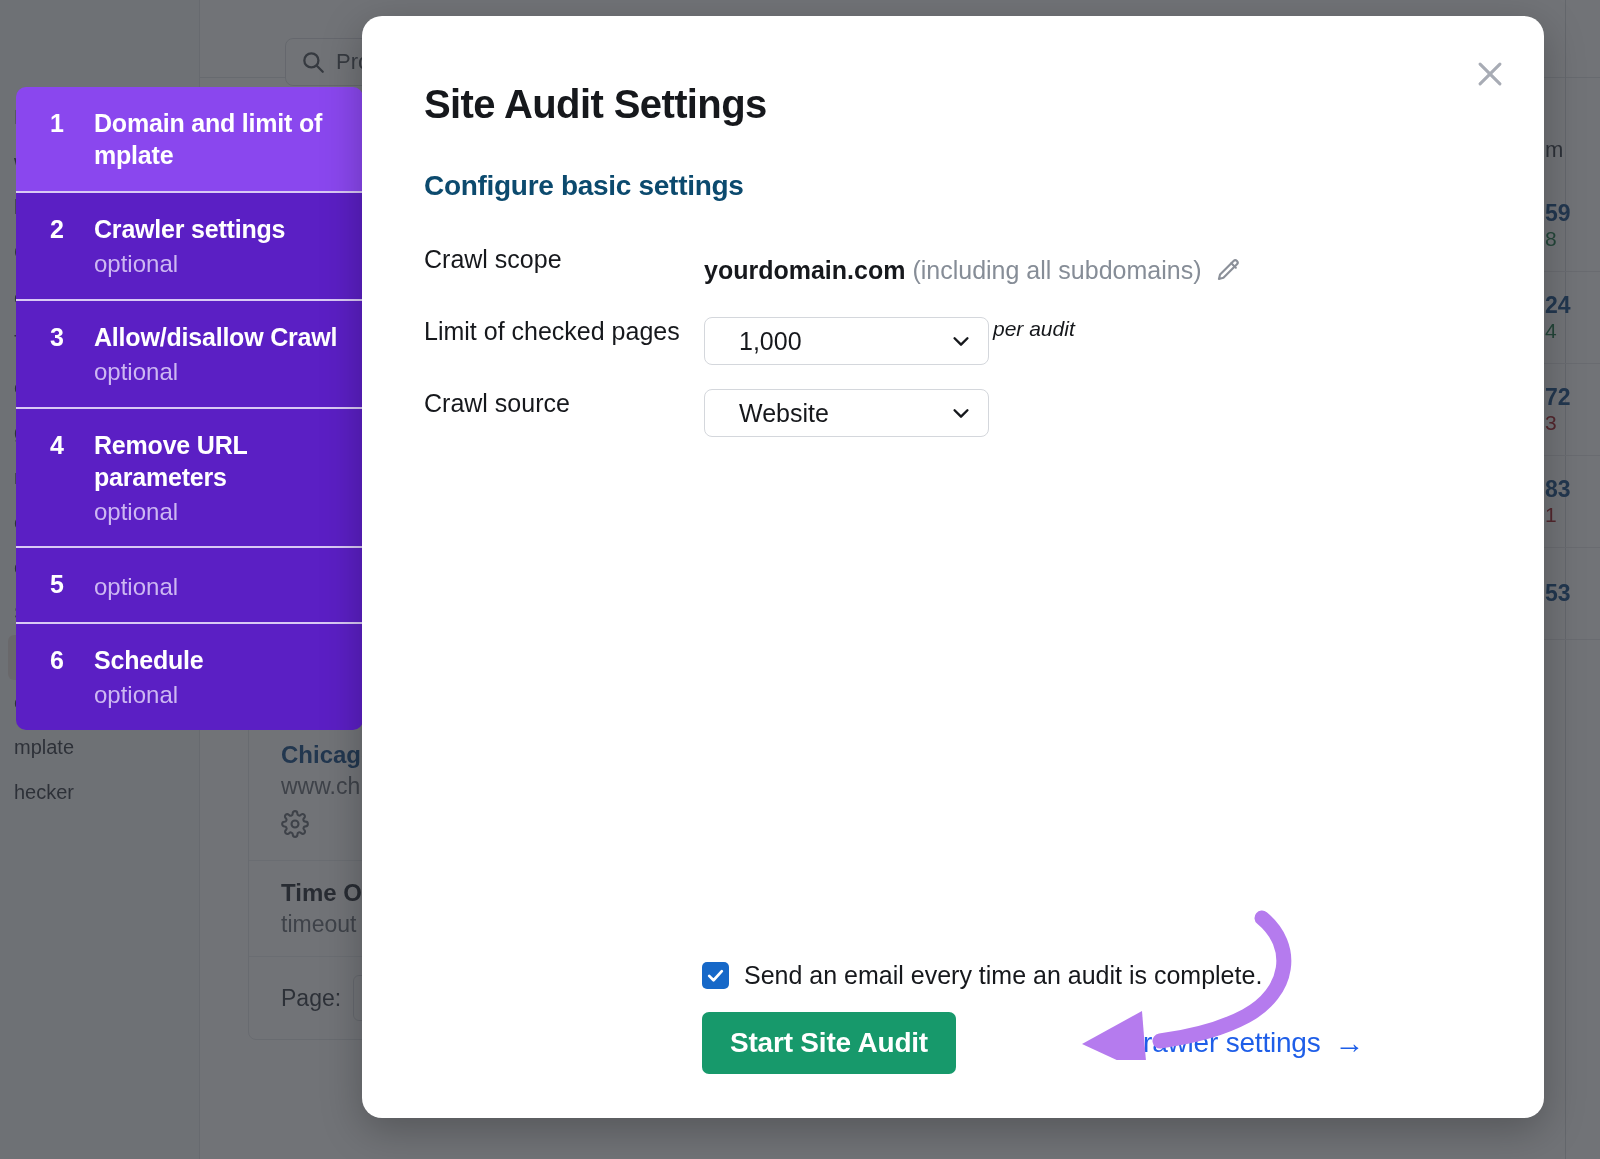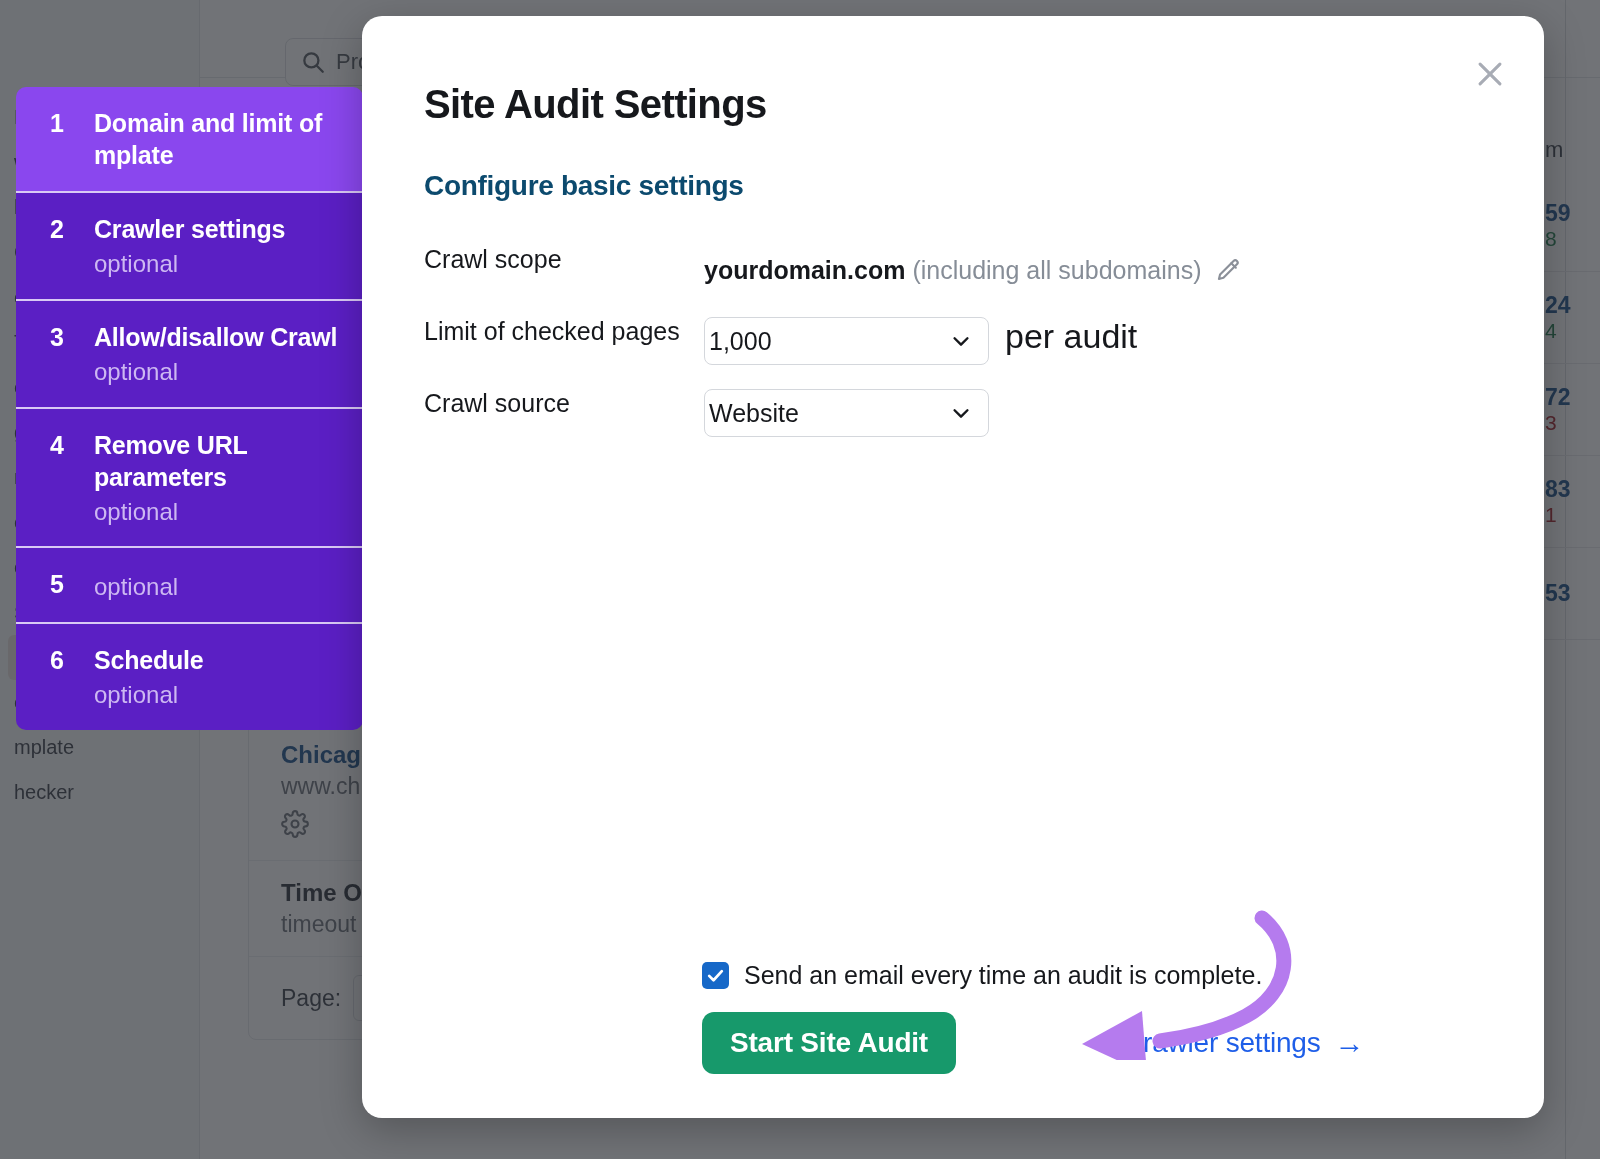--- a/index.html
+++ b/index.html
@@ -190,30 +190,30 @@
   }
   .pencil { margin-left: 14px; cursor: pointer; display: inline-flex; }
   .pencil svg { width: 27px; height: 27px; }
 
   .select {
     position: relative;
     width: 285px; height: 48px;
     border: 1px solid #d4d7dc; border-radius: 8px;
     background: #fff;
     display: flex; align-items: center;
-    padding: 0 4px;
+    padding: 0 34px;
     font-size: 25px; color: #16181c;
     cursor: pointer;
   }
   .select .chev {
     position: absolute; right: 16px; top: 50%;
     transform: translateY(-50%);
     width: 22px; height: 22px;
   }
-  .suffix { font-size: 34px; color: #16181c; margin-left: 16px; }
+  .suffix { font-size: 21px; color: #16181c; margin-left: 4px; font-style: italic; }
 
   
   .footer {
     position: absolute; left: 0; right: 0; bottom: 44px;
     padding: 0 62px;
   }
   .email-row {
     display: flex; align-items: center; gap: 15px;
     margin-left: 278px;
     margin-bottom: 22px;
@@ -229,21 +229,21 @@
 
   .actions-row {
     display: flex; align-items: center;
     margin-left: 278px;
     gap: 0;
   }
   .start-btn {
     background: #17996B;
     color: #fff;
     font-size: 28px; font-weight: 700;
-    border: none; border-radius: 12px;
+    border: none; border-radius: 7px;
     padding: 0 28px;
     height: 62px;
     display: flex; align-items: center;
     cursor: pointer;
     letter-spacing: -0.2px;
   }
   .crawler-link {
     margin-left: 167px;
     font-size: 28px; font-weight: 400; color: #1E5EE8;
     display: flex; align-items: center; gap: 14px;

